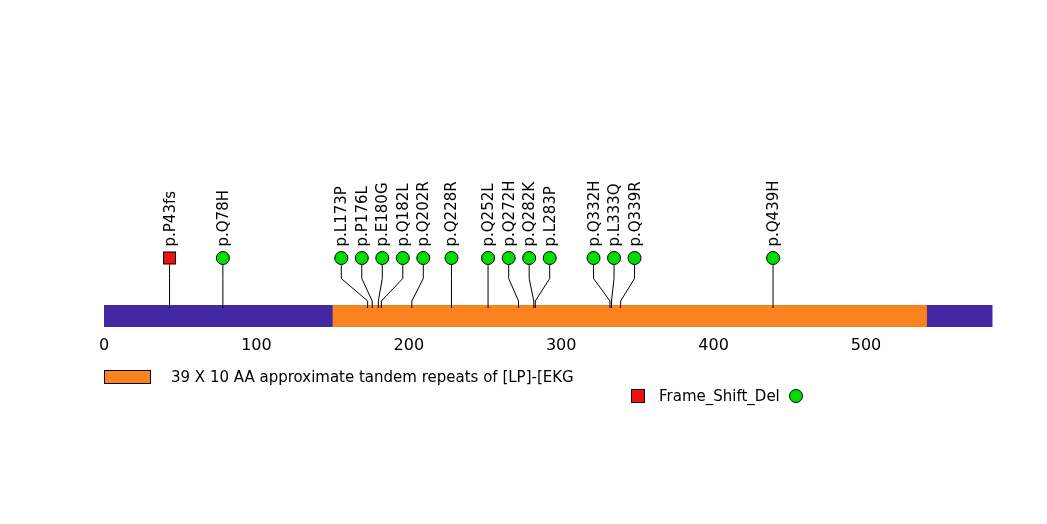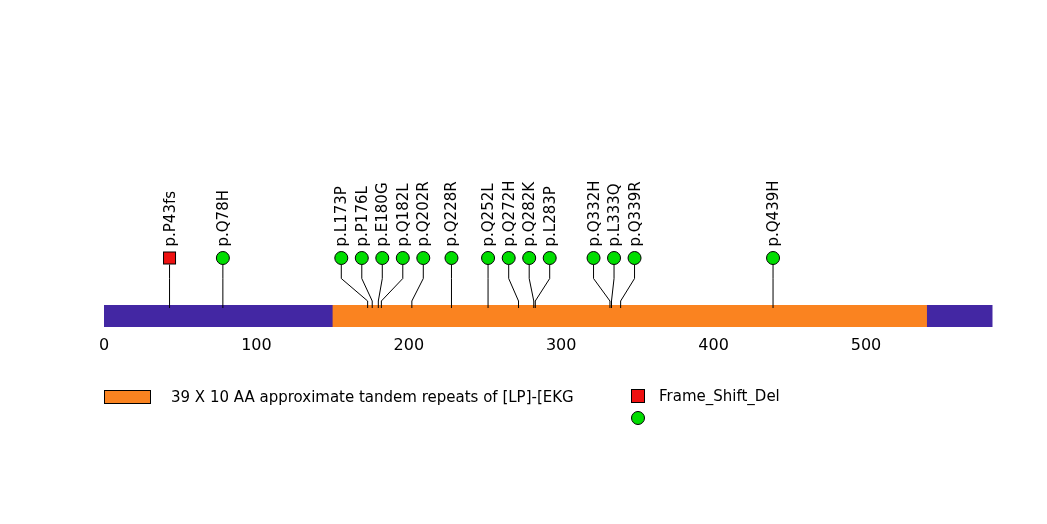--- a/index.html
+++ b/index.html
@@ -8,26 +8,26 @@
     width: 1047px;
     height: 524px;
     background: #ffffff;
     font-family: "DejaVu Sans", sans-serif;
     overflow: hidden;
   }
   .figure svg { position: absolute; top: 0; left: 0; }
   svg text { font-family: "DejaVu Sans", sans-serif; fill: #000; }
   .legend { position: absolute; color: #000; font-size: 15px; }
   .legend-domain {
-    left: 104px; top: 388px;
+    left: 104px; top: 368px;
     display: flex; align-items: center; gap: 20px;
   }
   .legend-types {
     left: 628px; top: 387px;
-    display: flex; flex-direction: column; gap: 6px;
+    display: flex; flex-direction: row; gap: 6px;
   }
   .legend-row { display: flex; align-items: center; gap: 14px; }
   .swatch-domain {
     width: 47px; height: 14px;
     border: 1px solid #000; box-sizing: border-box;
     flex: 0 0 auto;
   }
   .swatch-square {
     width: 12px; height: 12px;
     border: 1px solid #000; box-sizing: content-box;

